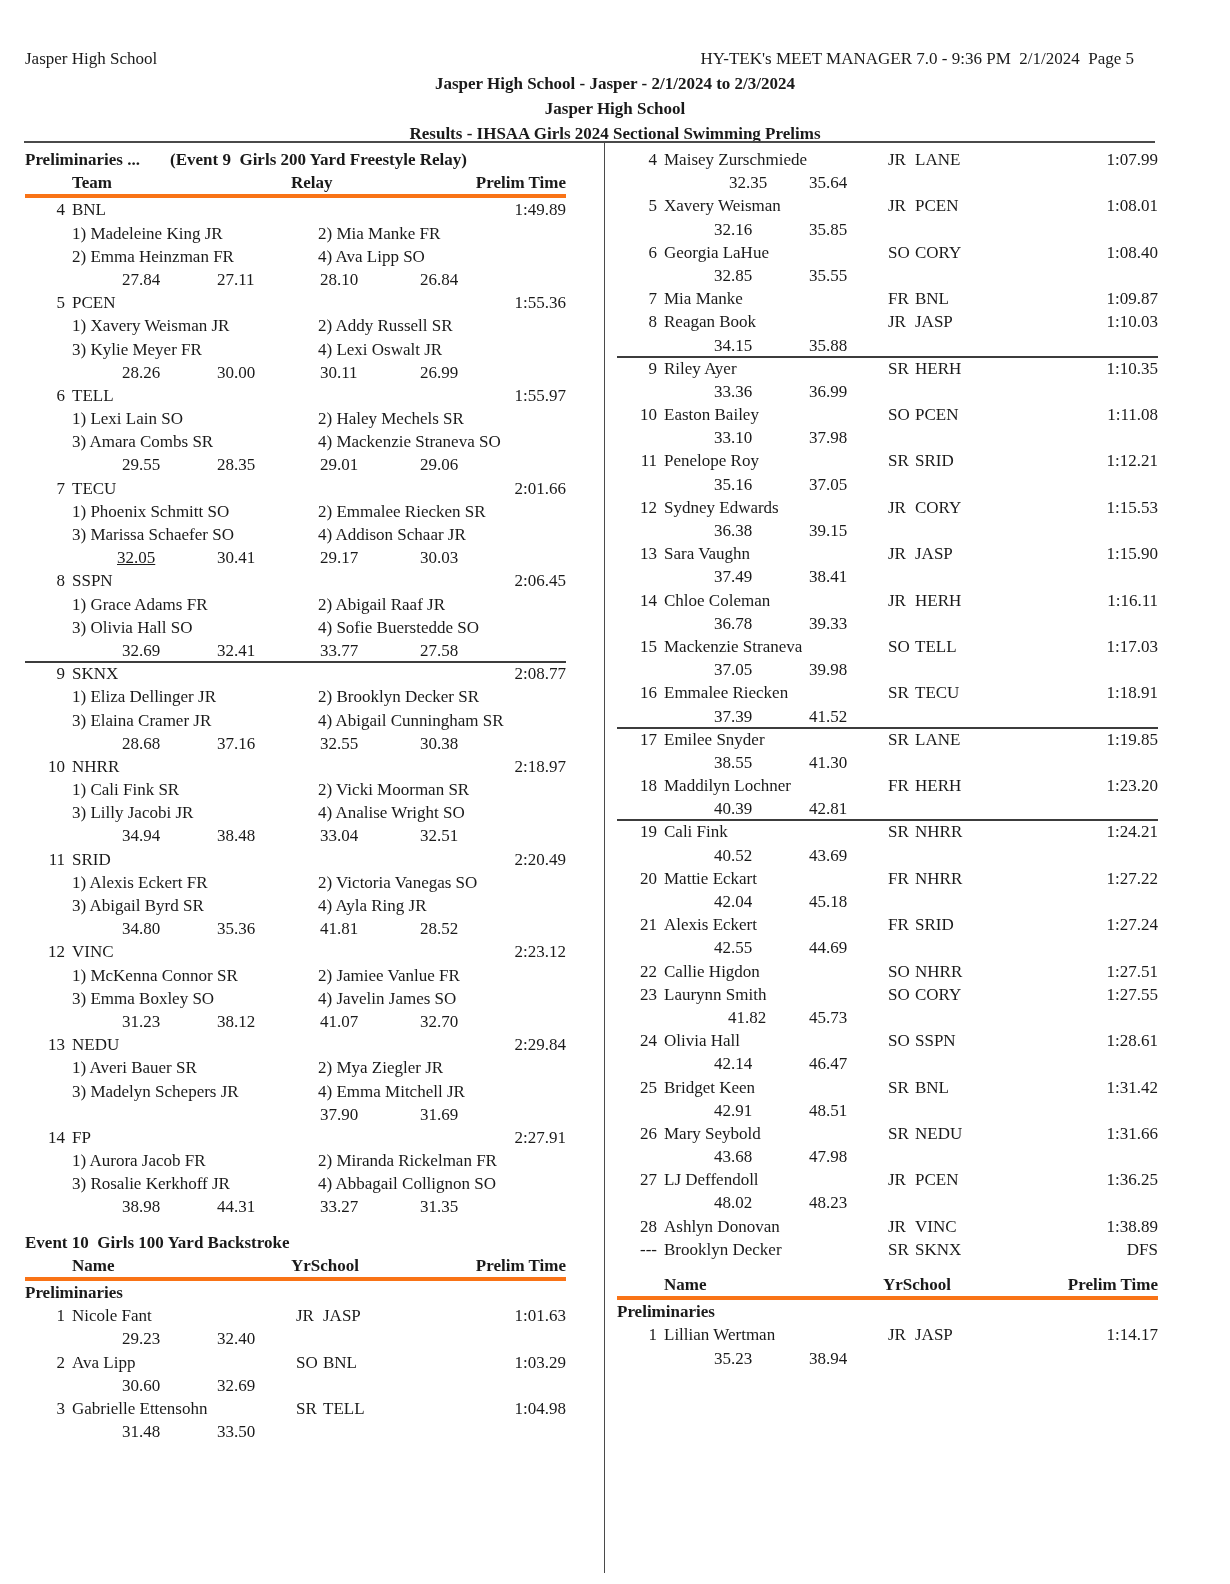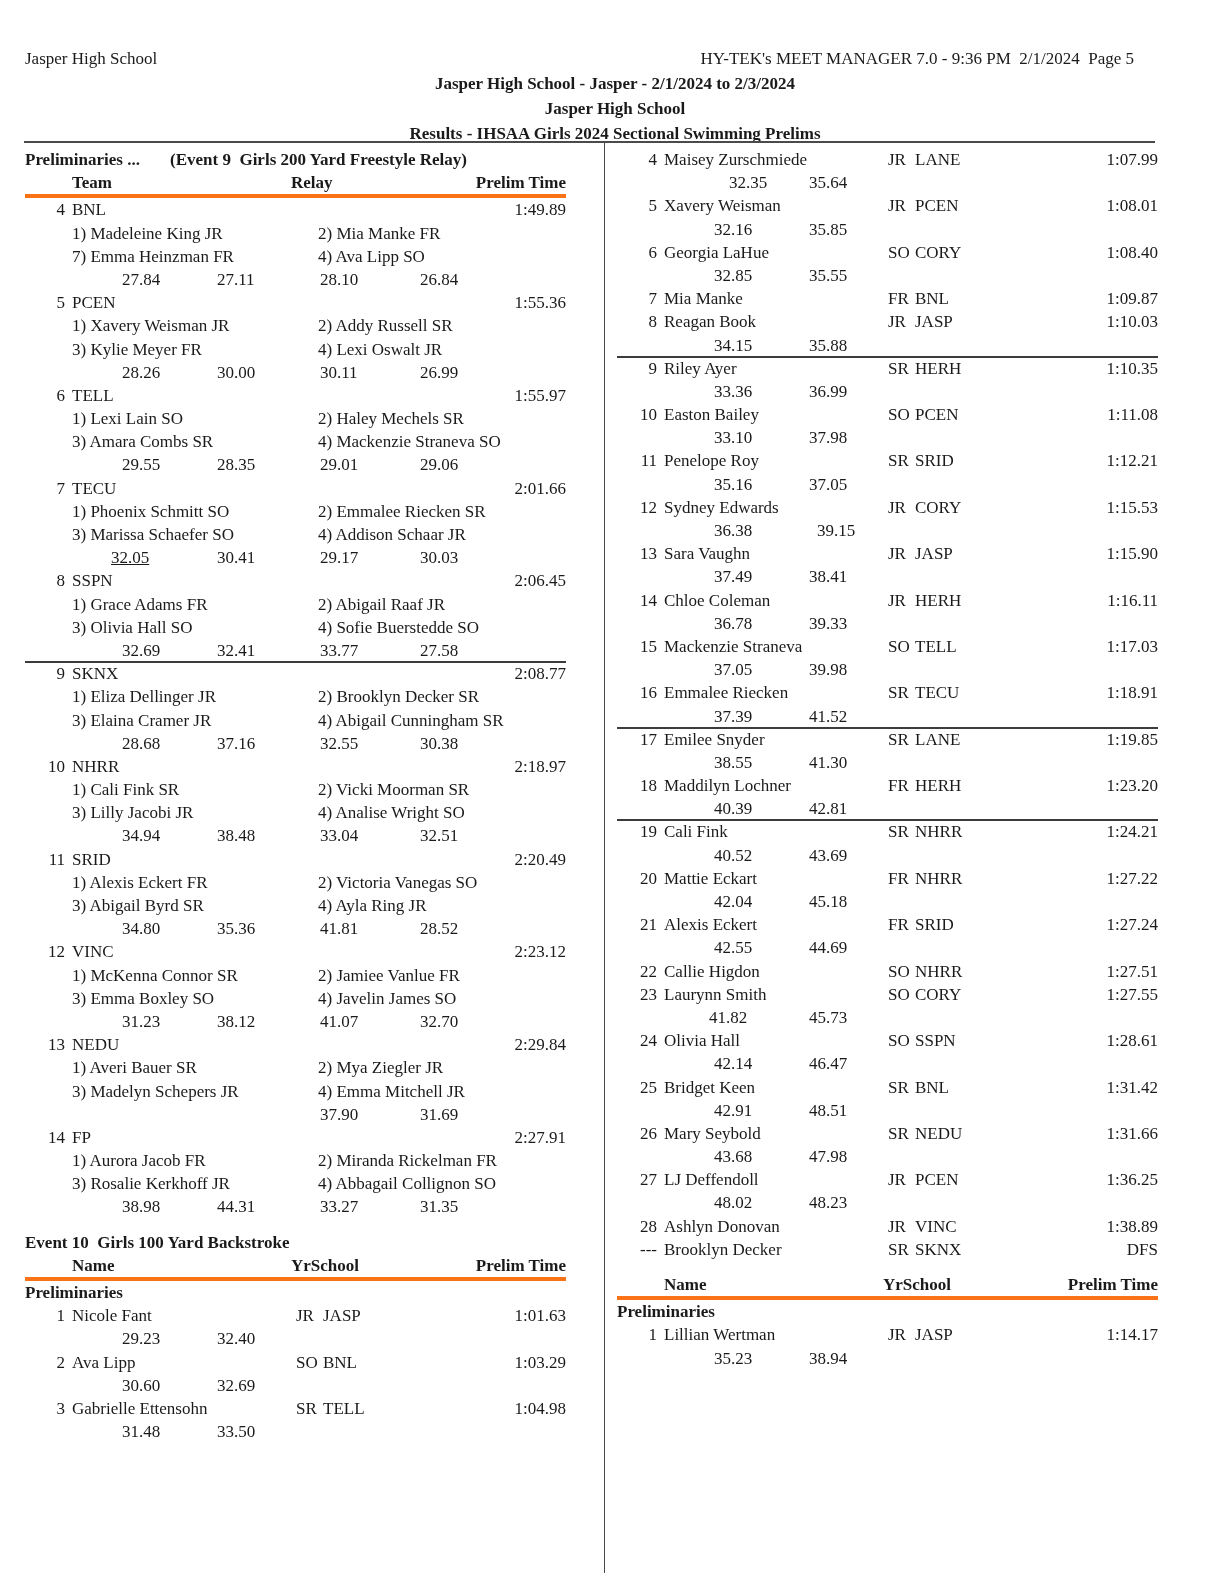--- a/index.html
+++ b/index.html
@@ -58,21 +58,21 @@
       <div class="line">
         <span class="place">4</span>
         <span class="cname">BNL</span>
         <span class="right">1:49.89</span>
       </div>
       <div class="line">
         <span class="sw1">1) Madeleine King JR</span>
         <span class="sw2">2) Mia Manke FR</span>
       </div>
       <div class="line">
-        <span class="sw1">7) Emma Heinzman FR</span>
+        <span class="sw1">2) Emma Heinzman FR</span>
         <span class="sw2">4) Ava Lipp SO</span>
       </div>
       <div class="line">
         <span style="left: 97px;">27.84</span>
         <span style="left: 192px;">27.11</span>
         <span style="left: 295px;">28.10</span>
         <span style="left: 395px;">26.84</span>
       </div>
       <div class="line">
         <span class="place">5</span>
@@ -119,21 +119,21 @@
       </div>
       <div class="line">
         <span class="sw1">1) Phoenix Schmitt SO</span>
         <span class="sw2">2) Emmalee Riecken SR</span>
       </div>
       <div class="line">
         <span class="sw1">3) Marissa Schaefer SO</span>
         <span class="sw2">4) Addison Schaar JR</span>
       </div>
       <div class="line">
-        <span style="left: 86px; text-decoration: underline;">32.05</span>
+        <span style="left: 92px; text-decoration: underline;">32.05</span>
         <span style="left: 192px;">30.41</span>
         <span style="left: 295px;">29.17</span>
         <span style="left: 395px;">30.03</span>
       </div>
       <div class="line">
         <span class="place">8</span>
         <span class="cname">SSPN</span>
         <span class="right">2:06.45</span>
       </div>
       <div class="line">
@@ -397,21 +397,21 @@
       </div>
       <div class="line">
         <span class="place">12</span>
         <span class="cname">Sydney Edwards</span>
         <span class="yr">JR</span>
         <span class="school">CORY</span>
         <span class="right">1:15.53</span>
       </div>
       <div class="line">
         <span style="left: 97px;">36.38</span>
-        <span style="left: 200px; text-align: center;">39.15</span>
+        <span style="left: 192px; text-align: center;">39.15</span>
       </div>
       <div class="line">
         <span class="place">13</span>
         <span class="cname">Sara Vaughn</span>
         <span class="yr">JR</span>
         <span class="school">JASP</span>
         <span class="right">1:15.90</span>
       </div>
       <div class="line">
         <span style="left: 97px;">37.49</span>
@@ -515,21 +515,21 @@
         <span class="right">1:27.51</span>
       </div>
       <div class="line">
         <span class="place">23</span>
         <span class="cname">Laurynn Smith</span>
         <span class="yr">SO</span>
         <span class="school">CORY</span>
         <span class="right">1:27.55</span>
       </div>
       <div class="line">
-        <span style="left: 92px; text-align: center;">41.82</span>
+        <span style="left: 111px; text-align: center;">41.82</span>
         <span style="left: 192px;">45.73</span>
       </div>
       <div class="line">
         <span class="place">24</span>
         <span class="cname">Olivia Hall</span>
         <span class="yr">SO</span>
         <span class="school">SSPN</span>
         <span class="right">1:28.61</span>
       </div>
       <div class="line">

